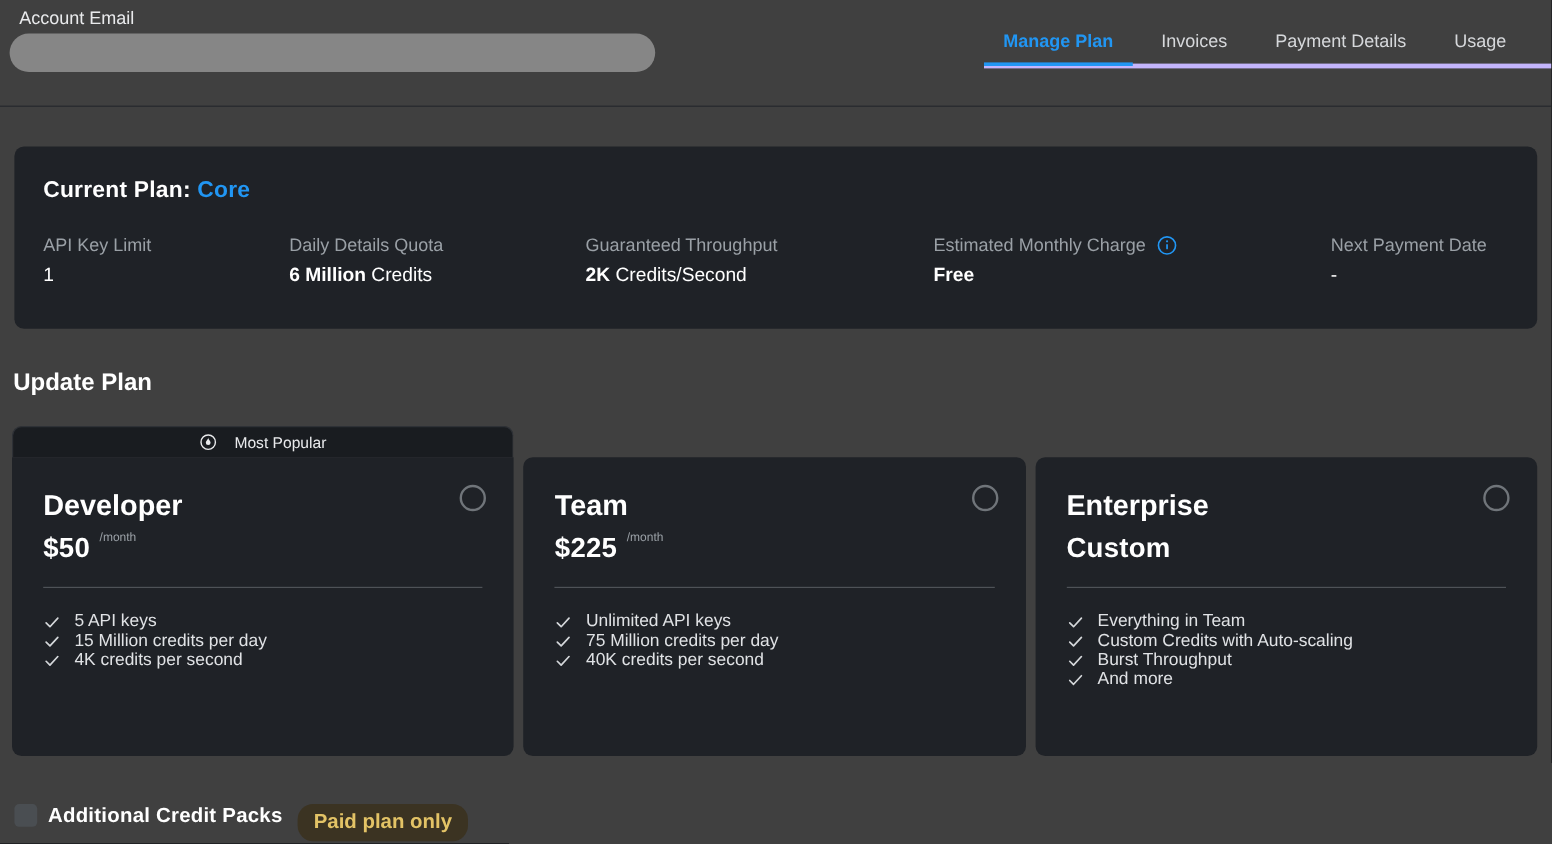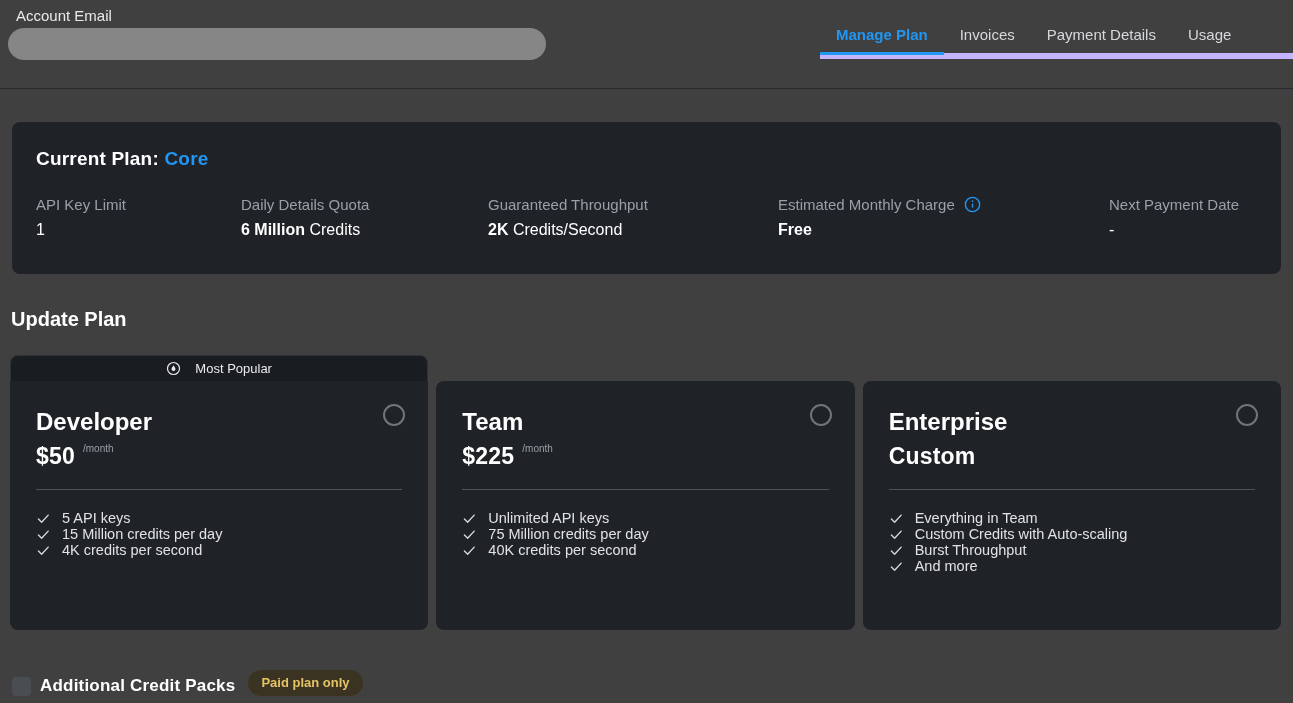--- a/index.html
+++ b/index.html
@@ -12,21 +12,21 @@
   
   .header { position:relative; height:89px; border-bottom:1px solid #26292d; }
   .email-label { position:absolute; left:16px; top:7px; font-size:15px; color:#e9eaec; }
   .email-input {
     position:absolute; left:8px; top:28px; width:538px; height:32px;
     background:#868686; border:none; border-radius:16px; outline:none;
     color:#333; padding:0 14px; font-size:14px;
   }
   .tabs {
     position:absolute; left:820px; right:0; top:22px;
-    display:flex; align-items:flex-end; border-bottom:6px solid #c4b5fd;
+    display:flex; align-items:flex-end; border-bottom:4px solid #c4b5fd;gap:8px;
   }
   .tab {
     padding:4px 16px 9px; font-size:15px; color:#d6d8db; white-space:nowrap;
     border-bottom:3px solid transparent; margin-bottom:-2px; cursor:pointer;
   }
   .tab.active { color:#2196f3; font-weight:700; border-bottom-color:#2196f3; }
   
   .current-card {
     position:absolute; left:12px; right:12px; top:122px; height:152px;
     background:#1f2227; border-radius:8px; padding:26px 24px;
@@ -61,25 +61,25 @@
   .plan-price { font-size:23px; font-weight:700; color:#fff; letter-spacing:.2px; }
   .plan-period { font-size:10px; color:#9aa0a6; }
   .plan-divider { border:none; border-top:1px solid #4e5257; margin-top:19px; }
   .features { list-style:none; margin-top:20px; display:flex; flex-direction:column; }
   .feature { display:flex; align-items:center; gap:11px; font-size:14.5px; color:#e0e2e5; }
   .radio {
     position:absolute; top:23px; right:23px; width:22px; height:22px;
     border:2px solid #70757a; border-radius:50%; cursor:pointer; background:transparent;
   }
   
-  .credit-packs { position:absolute; left:12px; top:670px; display:flex; align-items:flex-end; }
+  .credit-packs { position:absolute; left:12px; top:670px; display:flex; align-items:flex-start; }
   .checkbox { width:19px; height:19px; background:#4a4e52; border-radius:4px; cursor:pointer; flex:0 0 19px; }
   .cp-label { margin-left:9px; font-size:17px; font-weight:700; color:#fff; letter-spacing:.2px; }
   .badge {
-    margin-left:13px; background:#3b3322; color:#e3c366; font-size:13px;
+    margin-left:13px; background:#3b3322; color:#e3c366; font-size:17px;
     font-weight:600; padding:5px 13px 6px; border-radius:13px; white-space:nowrap;
   }
 </style>
 </head>
 <body>
 
 <div class="page">
 
   <div class="header">
     <div class="email-label">Account Email</div>

